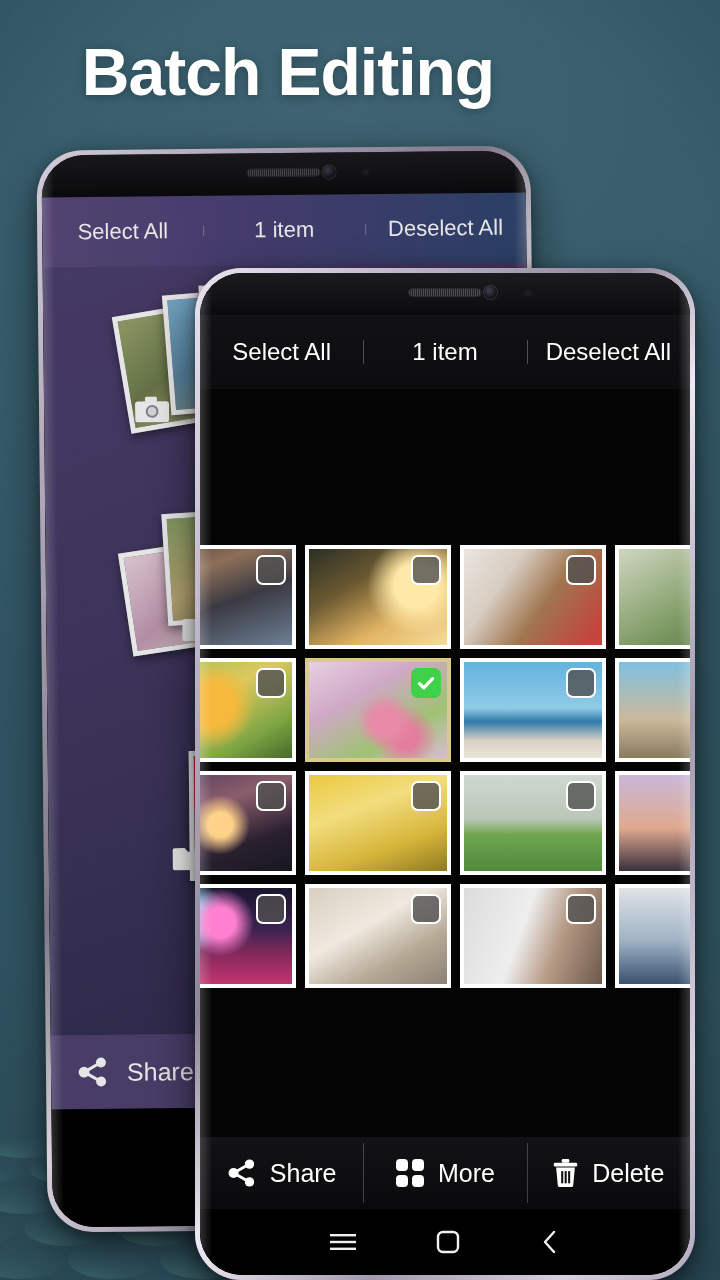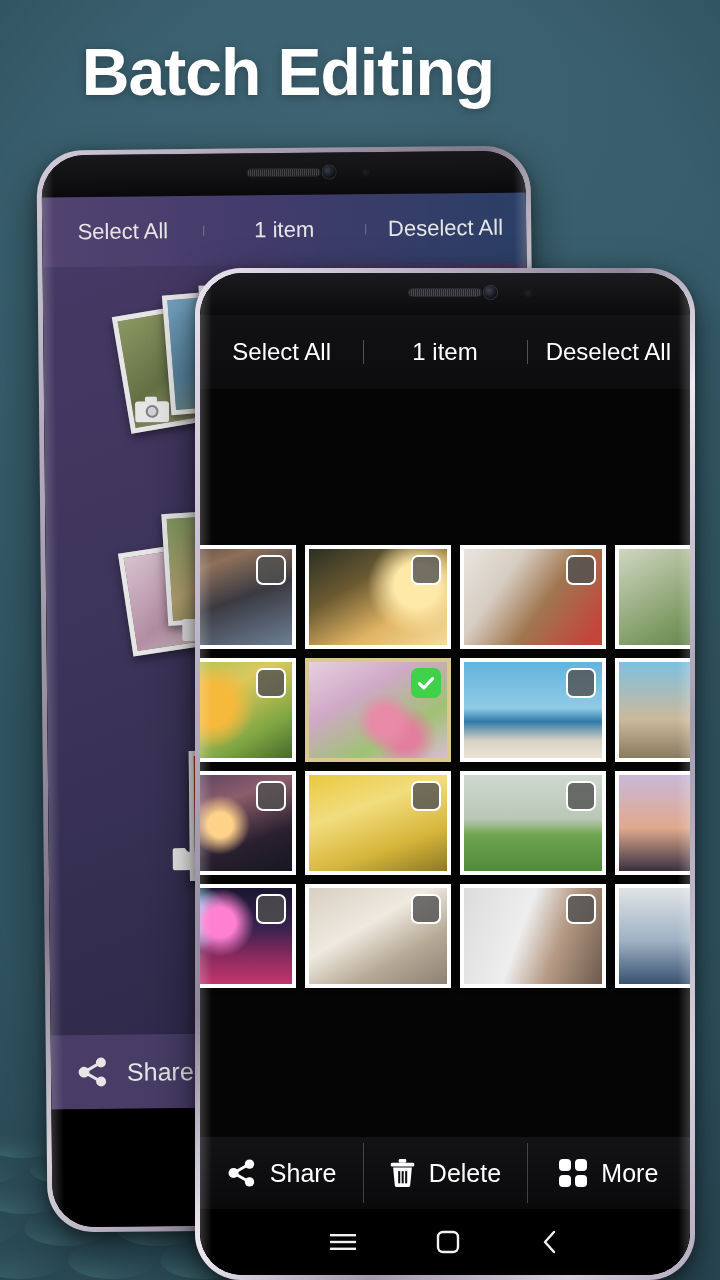--- a/index.html
+++ b/index.html
@@ -502,38 +502,38 @@
         <div class="fb-cell">
           <svg width="30" height="30" viewBox="0 0 32 32">
             <circle cx="24" cy="6.5" r="5" fill="#fff"></circle>
             <circle cx="7" cy="16" r="5.4" fill="#fff"></circle>
             <circle cx="24" cy="25.5" r="5" fill="#fff"></circle>
             <path d="M9 15 22 7.5M9 17 22 24.5" stroke="#fff" stroke-width="3"></path>
           </svg>
           <span>Share</span>
         </div>
         <div class="fb-cell">
+          <svg width="30" height="30" viewBox="0 0 30 30">
+            <rect x="1" y="1" width="12" height="12" rx="4" fill="#fff"></rect>
+            <rect x="17" y="1" width="12" height="12" rx="4" fill="#fff"></rect>
+            <rect x="1" y="17" width="12" height="12" rx="4" fill="#fff"></rect>
+            <rect x="17" y="17" width="12" height="12" rx="4" fill="#fff"></rect>
+          </svg>
+          <span>More</span>
+        </div>
+        <div class="fb-cell">
           <svg width="27" height="30" viewBox="0 0 28 32">
             <rect x="1.5" y="5" width="25" height="4" rx="1.4" fill="#fff"></rect>
             <rect x="10" y="1" width="8" height="4" rx="1.4" fill="#fff"></rect>
             <path d="M4 10h20l-1.8 19.2a2 2 0 01-2 1.8H7.8a2 2 0 01-2-1.8z" fill="#fff"></path>
             <rect x="9.4" y="14" width="2.2" height="13" fill="#101014"></rect>
             <rect x="13.1" y="14" width="2.2" height="13" fill="#101014"></rect>
             <rect x="16.8" y="14" width="2.2" height="13" fill="#101014"></rect>
           </svg>
           <span>Delete</span>
-        </div>
-        <div class="fb-cell">
-          <svg width="30" height="30" viewBox="0 0 30 30">
-            <rect x="1" y="1" width="12" height="12" rx="4" fill="#fff"></rect>
-            <rect x="17" y="1" width="12" height="12" rx="4" fill="#fff"></rect>
-            <rect x="1" y="17" width="12" height="12" rx="4" fill="#fff"></rect>
-            <rect x="17" y="17" width="12" height="12" rx="4" fill="#fff"></rect>
-          </svg>
-          <span>More</span>
         </div>
       </div>
 
       <div class="front-nav">
         <svg class="nav-ico" width="26" height="20" viewBox="0 0 26 20">
           <rect y="2" width="26" height="2.4" fill="#f1f1f1"></rect>
           <rect y="8.8" width="26" height="2.4" fill="#f1f1f1"></rect>
           <rect y="15.6" width="26" height="2.4" fill="#f1f1f1"></rect>
         </svg>
         <svg class="nav-ico" width="24" height="24" viewBox="0 0 24 24">

